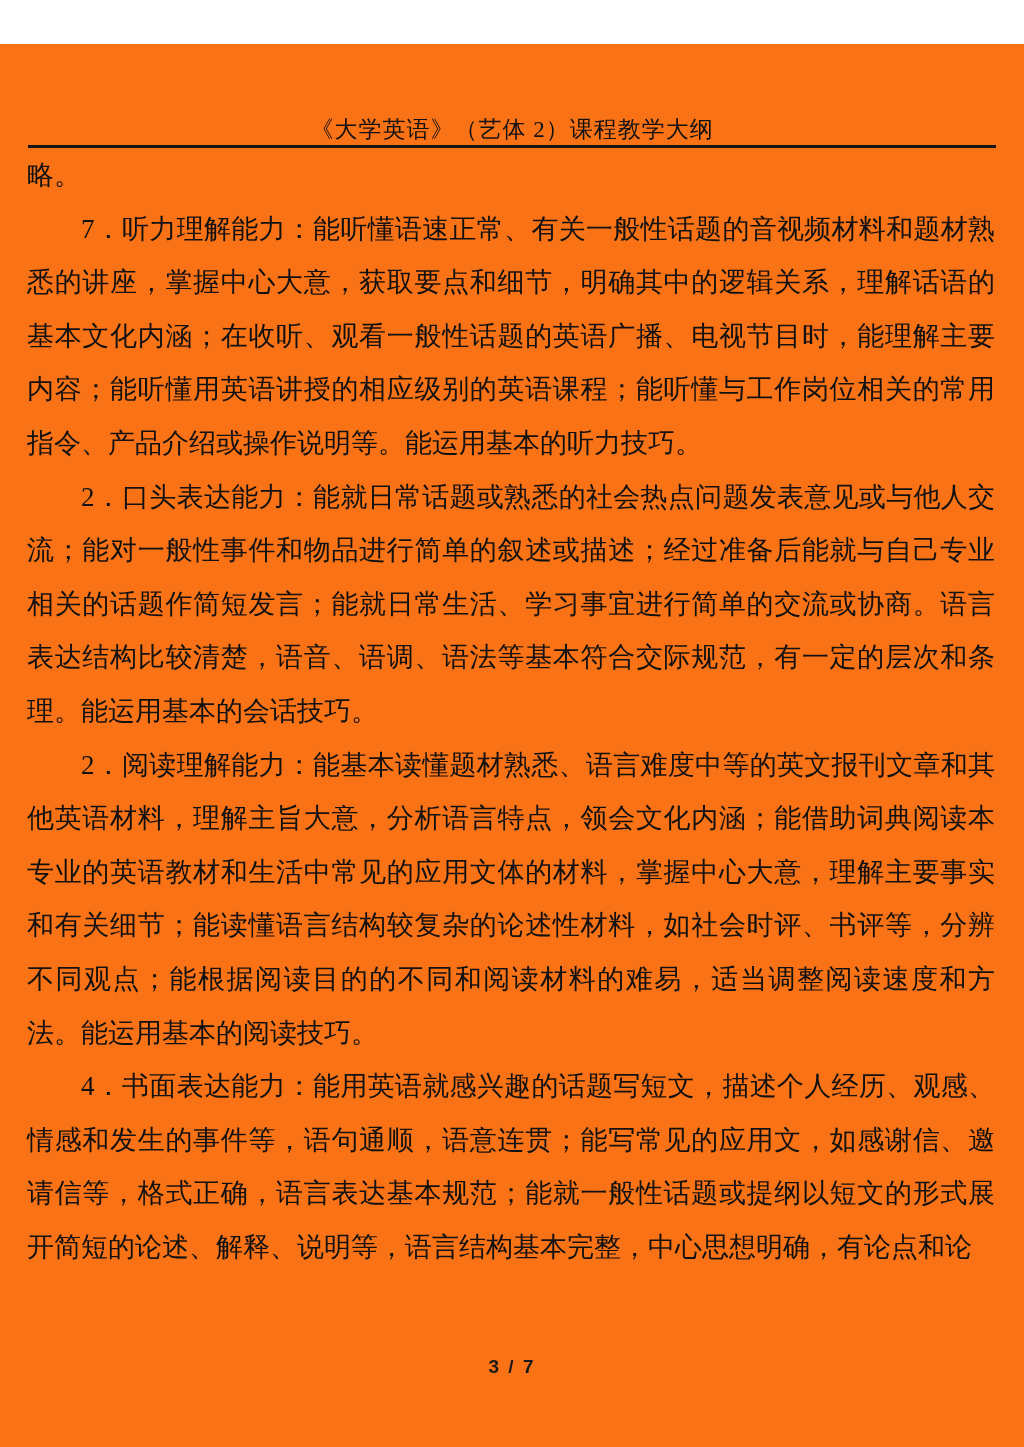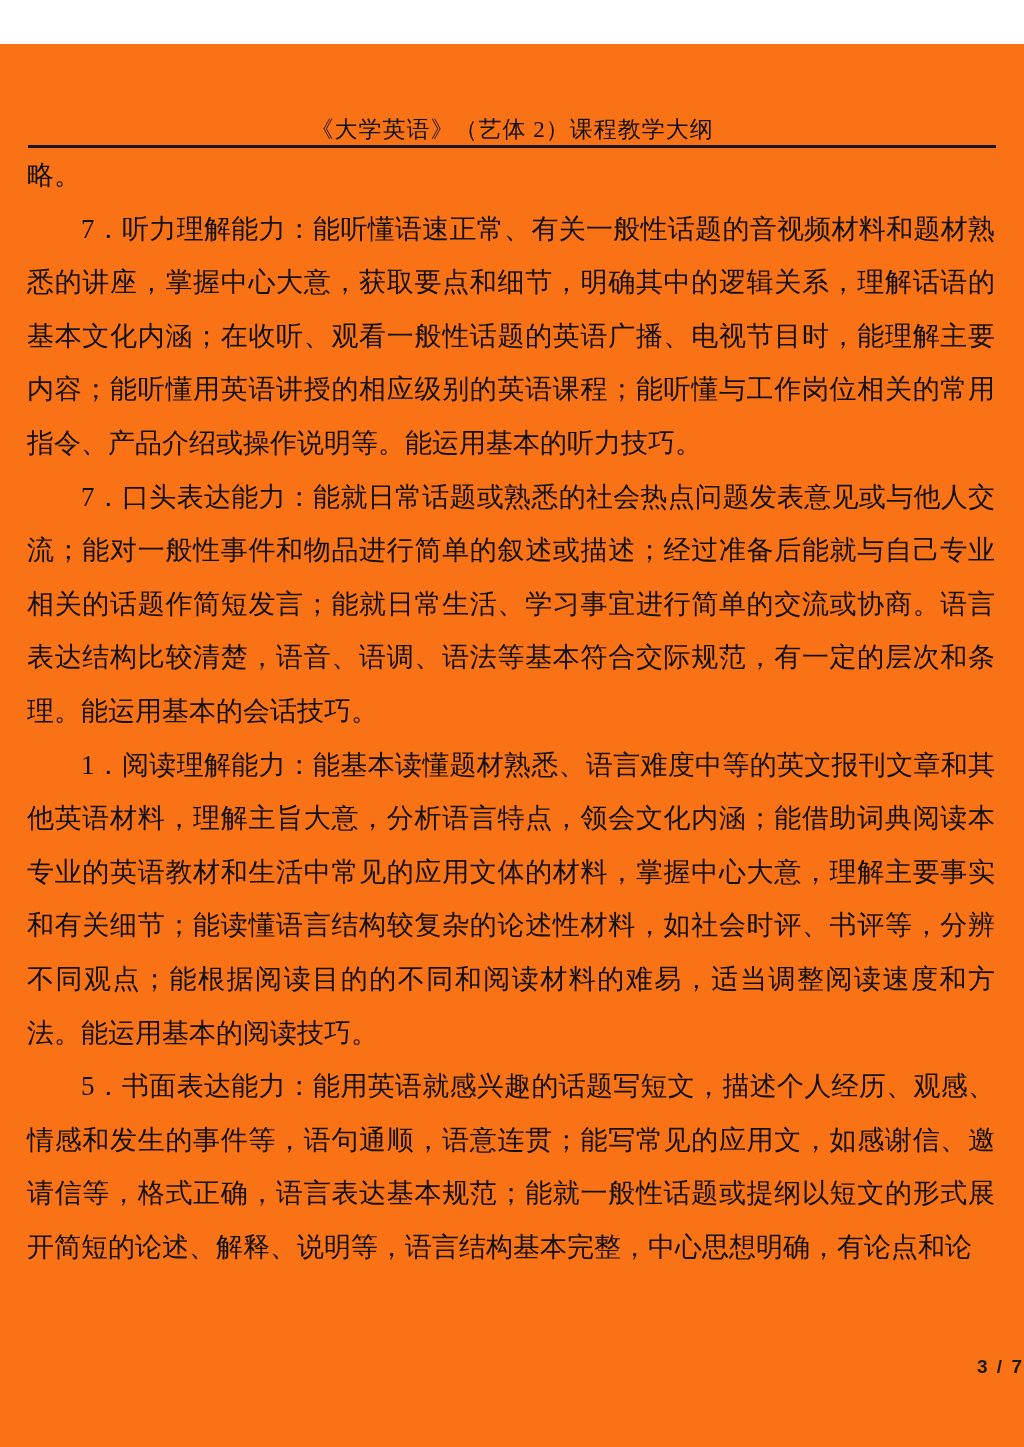--- a/index.html
+++ b/index.html
@@ -54,40 +54,40 @@
     padding: 0;
   }
   .doc-body p.indent {
     text-indent: 2em;
   }
   .footer-pagenum {
     position: absolute;
     top: 1312px;
     left: 0;
     width: 1024px;
-    text-align: right;
+    text-align: center;
     font-family: "Liberation Sans", "DejaVu Sans", sans-serif;
     font-size: 19px;
     font-weight: bold;
     letter-spacing: 2px;
     color: #1a1a1a;
   }
 </style>
 </head>
 <body>
 
 <div class="page">
 
   <div class="header-title">《大学英语》（艺体 2）课程教学大纲</div>
 
   <div class="header-rule"></div>
 
   <div class="doc-body">
     <p>略。</p>
     <p class="indent">7．听力理解能力：能听懂语速正常、有关一般性话题的音视频材料和题材熟悉的讲座，掌握中心大意，获取要点和细节，明确其中的逻辑关系，理解话语的基本文化内涵；在收听、观看一般性话题的英语广播、电视节目时，能理解主要内容；能听懂用英语讲授的相应级别的英语课程；能听懂与工作岗位相关的常用指令、产品介绍或操作说明等。能运用基本的听力技巧。</p>
-    <p class="indent">7．口头表达能力：能就日常话题或熟悉的社会热点问题发表意见或与他人交流；能对一般性事件和物品进行简单的叙述或描述；经过准备后能就与自己专业相关的话题作简短发言；能就日常生活、学习事宜进行简单的交流或协商。语言表达结构比较清楚，语音、语调、语法等基本符合交际规范，有一定的层次和条理。能运用基本的会话技巧。</p>
-    <p class="indent">1．阅读理解能力：能基本读懂题材熟悉、语言难度中等的英文报刊文章和其他英语材料，理解主旨大意，分析语言特点，领会文化内涵；能借助词典阅读本专业的英语教材和生活中常见的应用文体的材料，掌握中心大意，理解主要事实和有关细节；能读懂语言结构较复杂的论述性材料，如社会时评、书评等，分辨不同观点；能根据阅读目的的不同和阅读材料的难易，适当调整阅读速度和方法。能运用基本的阅读技巧。</p>
-    <p class="indent">5．书面表达能力：能用英语就感兴趣的话题写短文，描述个人经历、观感、情感和发生的事件等，语句通顺，语意连贯；能写常见的应用文，如感谢信、邀请信等，格式正确，语言表达基本规范；能就一般性话题或提纲以短文的形式展开简短的论述、解释、说明等，语言结构基本完整，中心思想明确，有论点和论</p>
+    <p class="indent">2．口头表达能力：能就日常话题或熟悉的社会热点问题发表意见或与他人交流；能对一般性事件和物品进行简单的叙述或描述；经过准备后能就与自己专业相关的话题作简短发言；能就日常生活、学习事宜进行简单的交流或协商。语言表达结构比较清楚，语音、语调、语法等基本符合交际规范，有一定的层次和条理。能运用基本的会话技巧。</p>
+    <p class="indent">2．阅读理解能力：能基本读懂题材熟悉、语言难度中等的英文报刊文章和其他英语材料，理解主旨大意，分析语言特点，领会文化内涵；能借助词典阅读本专业的英语教材和生活中常见的应用文体的材料，掌握中心大意，理解主要事实和有关细节；能读懂语言结构较复杂的论述性材料，如社会时评、书评等，分辨不同观点；能根据阅读目的的不同和阅读材料的难易，适当调整阅读速度和方法。能运用基本的阅读技巧。</p>
+    <p class="indent">4．书面表达能力：能用英语就感兴趣的话题写短文，描述个人经历、观感、情感和发生的事件等，语句通顺，语意连贯；能写常见的应用文，如感谢信、邀请信等，格式正确，语言表达基本规范；能就一般性话题或提纲以短文的形式展开简短的论述、解释、说明等，语言结构基本完整，中心思想明确，有论点和论</p>
   </div>
 
   <div class="footer-pagenum">3 / 7</div>
 
 </div>
 
 </body></html>

